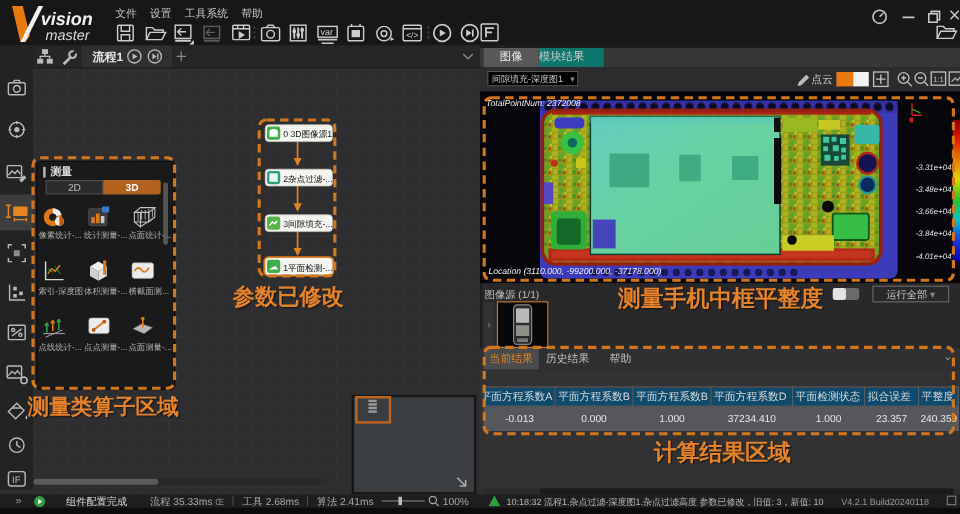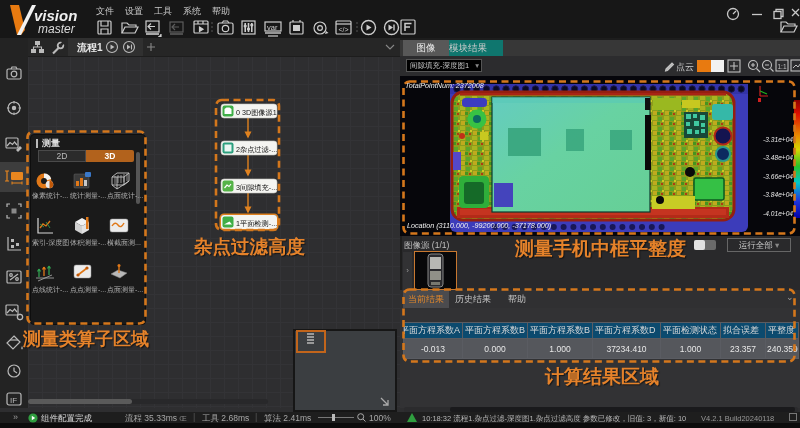--- a/index.html
+++ b/index.html
@@ -14,21 +14,21 @@
 </head>
 <body>
 <div class="ab" style="left:0;top:0;width:800px;height:38px;background:#171717;"></div>
 
 <svg class="ab" style="left:8px;top:4px;" width="84" height="33" viewBox="0 0 84 33">
   <polygon points="2,1 11,1 17,26 13,31 9,31" fill="#e87a10"></polygon>
   <polygon points="9,31 13,31 28,1 24,1" fill="#f2f2f2"></polygon>
   <text x="26" y="17" font-size="15" font-style="italic" font-weight="bold" fill="#efefef" font-family="Liberation Sans">vision</text>
   <text x="30" y="29" font-size="12" font-style="italic" fill="#dcdcdc" font-family="Liberation Sans">master</text>
 </svg>
-<div class="tx" style="left:96px;top:5px;font-size:9px;color:#c8c8c8;">文件<span style="margin-left:11px">设置</span><span style="margin-left:11px">工具</span><span style="margin-left:11px">系统</span><span style="margin-left:11px">帮助</span></div>
+<div class="tx" style="left:96px;top:5px;font-size:9px;color:#c8c8c8;">文件<span style="margin-left:11px">设置</span><span style="margin-left:11px">工具</span><span style="">系统</span><span style="margin-left:11px">帮助</span></div>
 
 <svg class="ab" style="left:726px;top:7px;" width="74" height="14" viewBox="0 0 74 14">
   <g stroke="#c8c8c8" fill="none" stroke-width="1.3">
     <circle cx="7" cy="7" r="5.5"></circle>
       <path d="M7 7 L10 4"></path>
     <path d="M26 7.5 H36"></path>
     <rect x="48" y="4.5" width="7" height="7"></rect>
       <path d="M50 4.5 V2.5 H57 V9.5 H55"></path>
     <path d="M66 2 L73 9 M73 2 L66 9"></path>
   </g>
@@ -285,21 +285,21 @@
     <g transform="translate(6,119)">
       <rect x="-0.7" y="-0.7" width="57.4" height="15.4" rx="3.5" fill="none" stroke="#e0821f" stroke-width="1.6"></rect>
       <rect x="0" y="0" width="56" height="14" rx="3" fill="#f4f4f1"></rect>
       <rect x="1.5" y="1.5" width="11" height="11" rx="2" fill="#3fae47"></rect>
       <path d="M3 9.5 h8 l-2.5 -3 l-5.5 3 Z" fill="#fff"></path>
       <text x="15" y="10.5" fill="#111">1平面检测-...</text>
     </g>
   </g>
 </svg>
 
-<div class="ann" style="left:194px;top:234px;font-size:18.5px;">杂点过滤高度</div>
+<div class="ann" style="left:194px;top:234px;font-size:18.5px;">参数已修改</div>
 
 <div class="ab" style="left:28px;top:399px;width:240px;height:5px;background:#28282a;border-radius:3px;"></div>
 <div class="ab" style="left:28px;top:399px;width:104px;height:5px;background:#5a5a5a;border-radius:3px;"></div>
 
 <div class="ab" style="left:30px;top:134px;width:114px;height:189px;background:#1a1a1a;border:1px solid #0e0e0e;border-radius:4px;"></div>
 <div class="ab" style="left:36px;top:139px;width:2px;height:9px;background:#bbb;"></div>
 <div class="tx" style="left:42px;top:137px;font-size:9px;color:#ddd;font-weight:bold;">测量</div>
 <div class="ab" style="left:38px;top:150px;width:48px;height:12px;background:#2b2b2b;border:1px solid #4a4a4a;box-sizing:border-box;color:#bbb;font-size:8.5px;text-align:center;line-height:11px;">2D</div>
 <div class="ab" style="left:86px;top:150px;width:48px;height:12px;background:#b2621c;border-radius:0 2px 2px 0;color:#fff;font-size:8.5px;font-weight:bold;text-align:center;line-height:12px;">3D</div>
 <div class="ab" style="left:136px;top:152px;width:4px;height:52px;background:#555;border-radius:2px;"></div>
@@ -631,21 +631,21 @@
 <div class="ab" style="left:404px;top:407px;width:394px;height:5px;background:#2b2b2d;border-radius:2px;"></div>
 <div class="ab" style="left:450px;top:407px;width:345px;height:5px;background:#1a1a1c;border-radius:2px;"></div>
 
 <div class="ab" style="left:0;top:412px;width:800px;height:11px;background:#1e1e1e;"></div>
 <div class="ab" style="left:0;top:423px;width:800px;height:5px;background:#0c0c0c;"></div>
 <div class="tx" style="left:13px;top:412px;font-size:9px;color:#9a9a9a;">»</div>
 <svg class="ab" style="left:28px;top:412.5px;" width="10" height="10" viewBox="0 0 10 10">
     <circle cx="5" cy="5" r="4.6" fill="#2f9e3f"></circle>
     <path d="M3.8 2.8 l3.4 2.2 l-3.4 2.2 Z" fill="#fff"></path>
   </svg>
-<div class="tx" style="left:41px;top:413px;font-size:8.5px;color:#d8d8d8;">组件配置完成</div>
+<div class="tx" style="left:55px;top:413px;font-size:8.5px;color:#d8d8d8;">组件配置完成</div>
 <div class="tx" style="left:125px;top:413px;font-size:8.5px;color:#a8a8a8;">流程  35.33ms  <span style="font-size:7.5px;color:#888;">Œ</span></div>
 <div class="tx" style="left:193px;top:412px;font-size:9px;color:#555;">|</div>
 <div class="tx" style="left:202px;top:413px;font-size:8.5px;color:#a8a8a8;">工具  2.68ms</div>
 <div class="tx" style="left:255px;top:412px;font-size:9px;color:#555;">|</div>
 <div class="tx" style="left:264px;top:413px;font-size:8.5px;color:#a8a8a8;">算法  2.41ms</div>
 <div class="ab" style="left:318px;top:417px;width:36px;height:1px;background:#777;"></div>
 <div class="ab" style="left:332px;top:414px;width:3px;height:7px;background:#bbb;"></div>
 <svg class="ab" style="left:357px;top:413px;" width="9" height="9" viewBox="0 0 9 9">
     <circle cx="3.7" cy="3.7" r="3" stroke="#aaa" fill="none"></circle>
     <path d="M6 6 L8.5 8.5" stroke="#aaa"></path>

